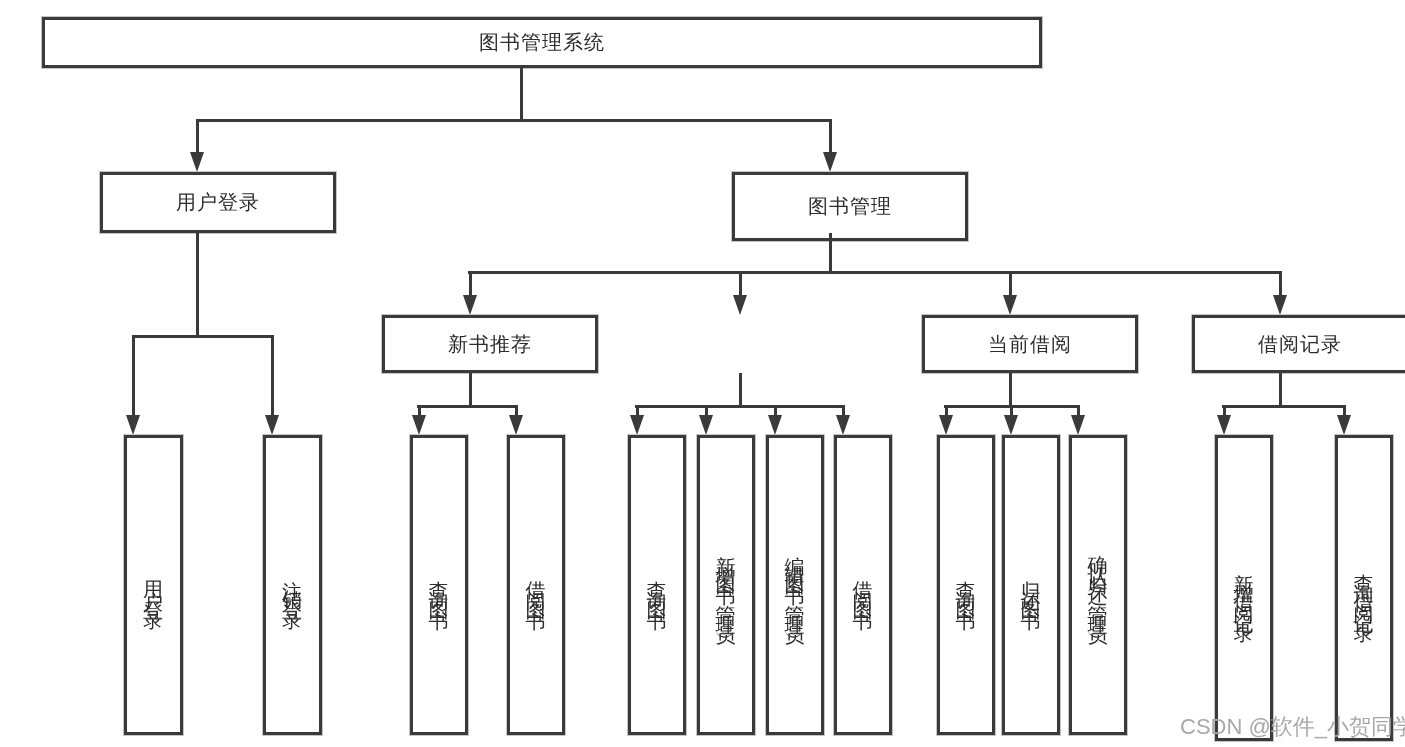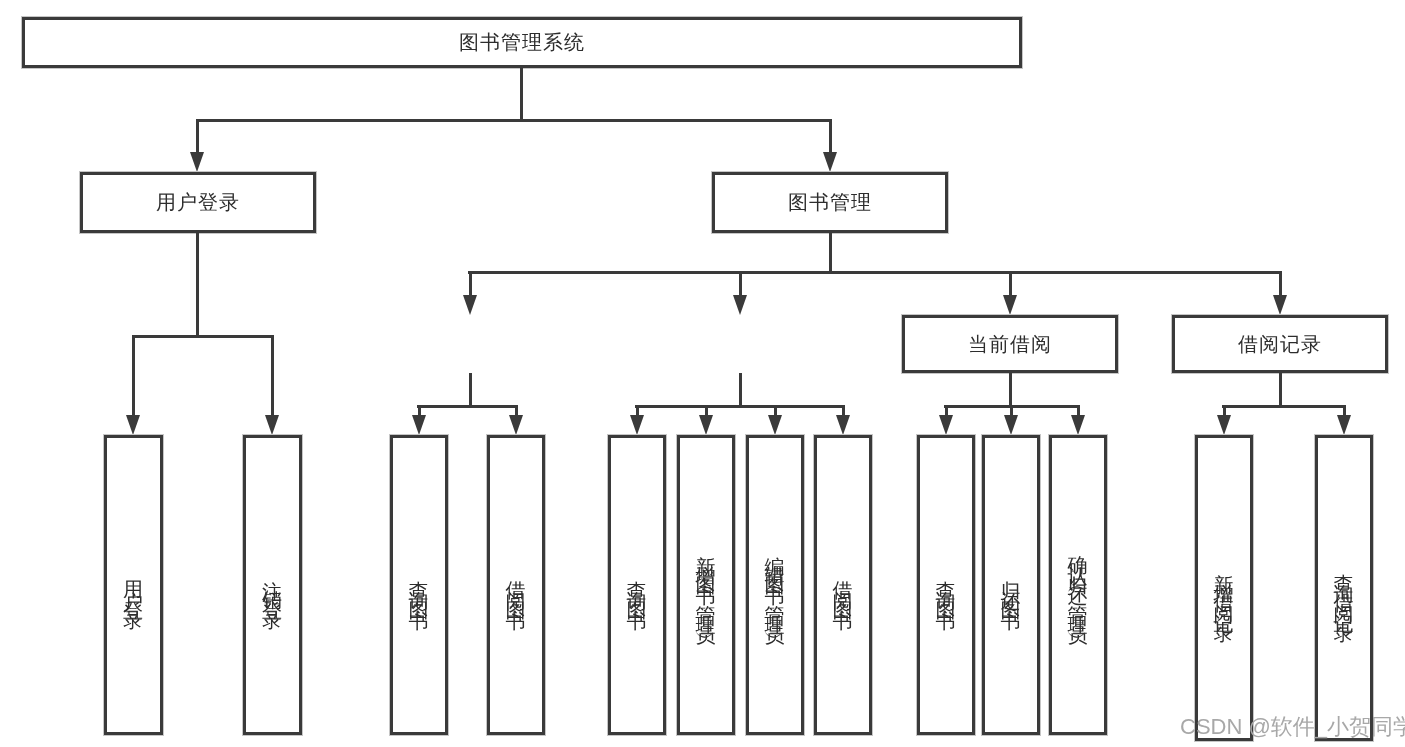--- a/index.html
+++ b/index.html
@@ -23,20 +23,21 @@
     background: var(--bg);
     border: 3px solid var(--line);
     box-shadow: 0 0 0 1px #c6c6c6;
     display: flex;
     align-items: center;
     justify-content: center;
     font-size: 20px;
     letter-spacing: 1px;
     color: var(--text);
     text-align: left;
+    margin-left: 20px;
   }
   .leaf {
     writing-mode: vertical-rl;
     text-orientation: mixed;
     letter-spacing: 10px;
     line-height: 1;
     font-size: 20px;
   }
   .vl { position: absolute; width: 3px; background: var(--line); }
   .hl { position: absolute; height: 3px; background: var(--line); }
@@ -65,40 +66,41 @@
   <div class="node" style="left:22px; top:17px; width:1000px; height:51px;">图书管理系统</div>
 
   <div class="vl" style="left:520px; top:68px; height:54px;"></div>
   <div class="hl" style="left:196px; top:119px; width:636px;"></div>
   <div class="vl" style="left:196px; top:119px; height:35px;"></div>
   <div class="ah" style="left:190px; top:152px;"></div>
   <div class="vl" style="left:829px; top:119px; height:35px;"></div>
   <div class="ah" style="left:823px; top:152px;"></div>
 
   <div class="node" style="left:80px; top:172px; width:236px; height:61px;">用户登录</div>
-  <div class="node" style="left:712px; top:172px; width:236px; height:61px;">图书管理</div>
+  <div class="node" style="left:712px; top:172px; width:236px; height:69px;">图书管理</div>
 
   <div class="vl" style="left:196px; top:233px; height:104px;"></div>
   <div class="hl" style="left:132px; top:335px; width:142px;"></div>
   <div class="vl" style="left:132px; top:335px; height:82px;"></div>
   <div class="ah" style="left:126px; top:415px;"></div>
   <div class="vl" style="left:271px; top:335px; height:82px;"></div>
   <div class="ah" style="left:265px; top:415px;"></div>
 
   <div class="vl" style="left:829px; top:233px; height:40px;"></div>
   <div class="hl" style="left:468px; top:271px; width:814px;"></div>
   <div class="vl" style="left:469px; top:271px; height:26px;"></div>
   <div class="ah" style="left:463px; top:295px;"></div>
   <div class="vl" style="left:739px; top:271px; height:26px;"></div>
   <div class="ah" style="left:733px; top:295px;"></div>
   <div class="vl" style="left:1009px; top:271px; height:26px;"></div>
   <div class="ah" style="left:1003px; top:295px;"></div>
   <div class="vl" style="left:1279px; top:271px; height:26px;"></div>
   <div class="ah" style="left:1273px; top:295px;"></div>
 
+  <div class="node" style="left:362px; top:315px; width:216px; height:58px;">新书推荐</div>
   <div class="node" style="left:902px; top:315px; width:216px; height:58px;">当前借阅</div>
   <div class="node" style="left:1172px; top:315px; width:216px; height:58px;">借阅记录</div>
 
   <div class="vl" style="left:469px; top:373px; height:34px;"></div>
   <div class="hl" style="left:417px; top:405px; width:101px;"></div>
   <div class="vl" style="left:418px; top:405px; height:12px;"></div>
   <div class="ah" style="left:412px; top:415px;"></div>
   <div class="vl" style="left:515px; top:405px; height:12px;"></div>
   <div class="ah" style="left:509px; top:415px;"></div>
 

